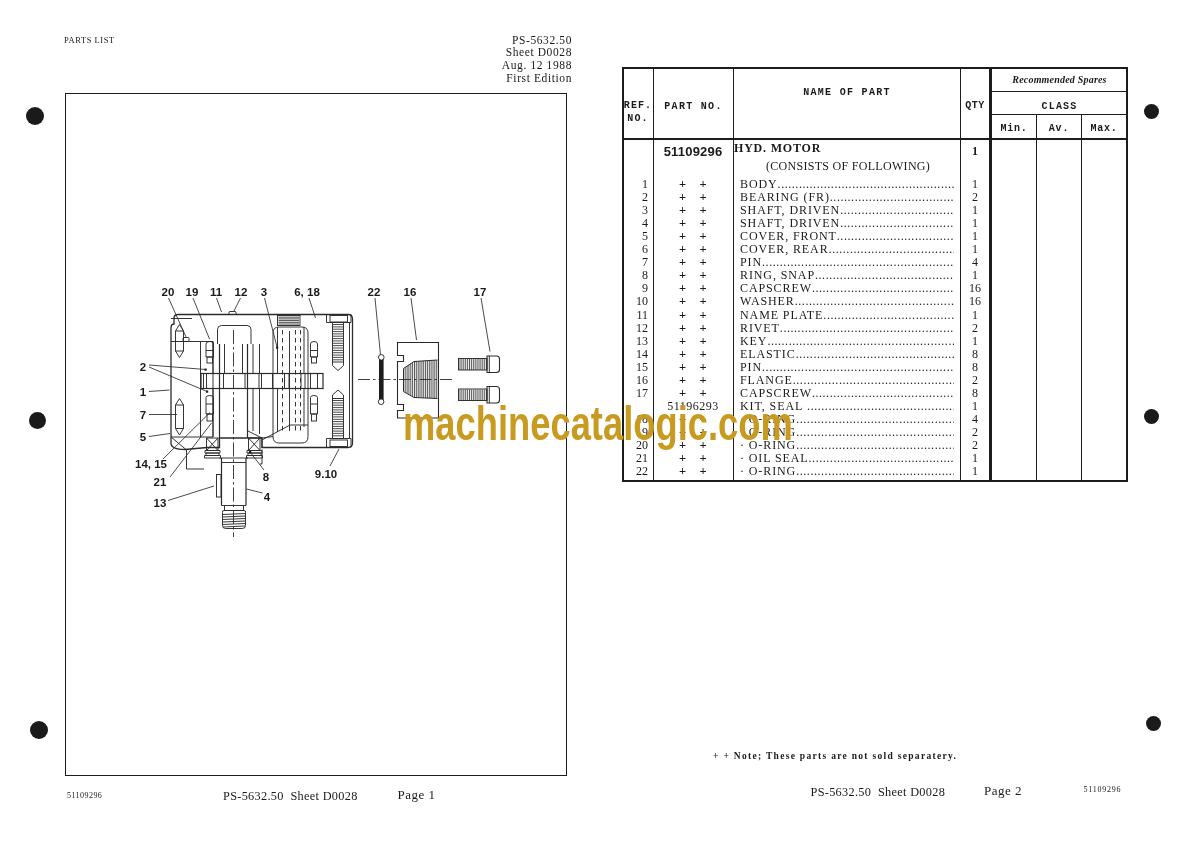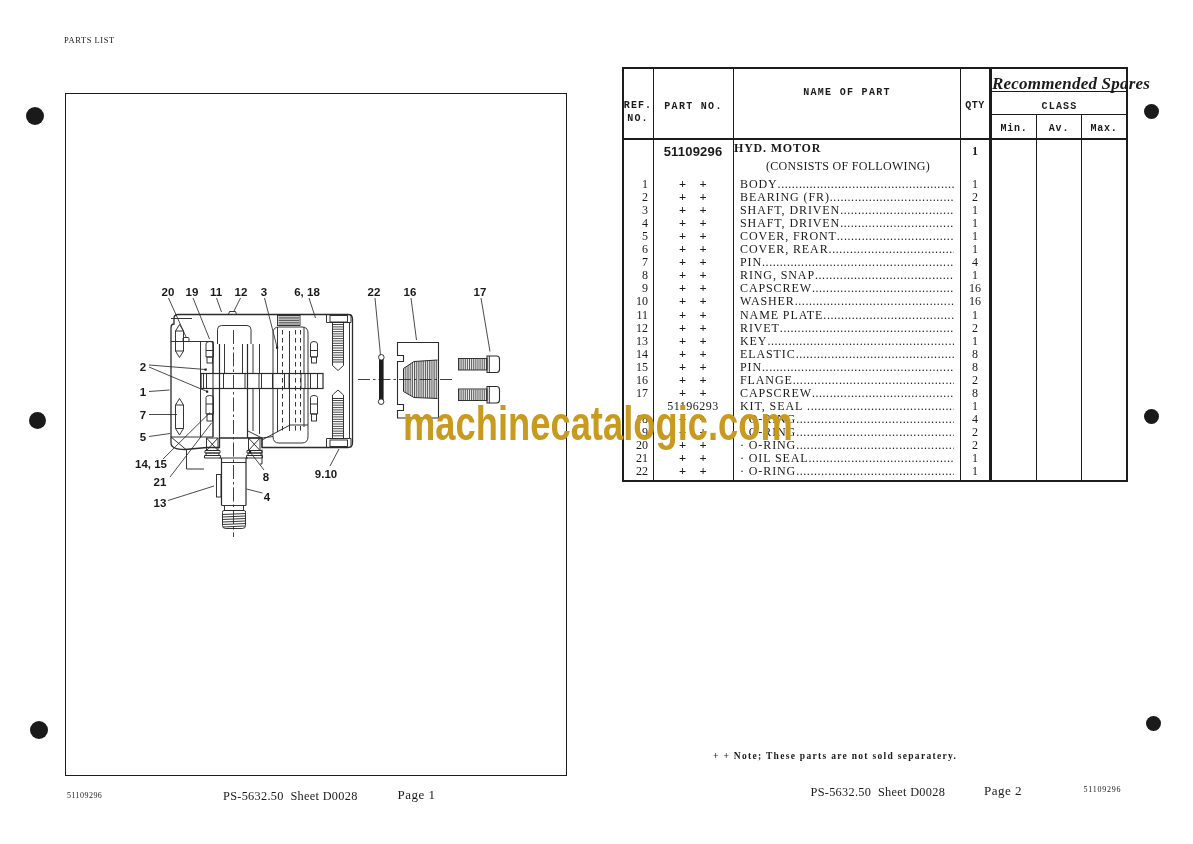--- a/index.html
+++ b/index.html
@@ -13,20 +13,22 @@
   .pn{position:absolute;left:653px;width:80px;text-align:center;font-size:12px;height:13px;line-height:13px;letter-spacing:0.5px;}
   .nm{position:absolute;left:740px;width:213.5px;overflow:hidden;font-size:12px;height:13px;line-height:13px;white-space:nowrap;}
   .nt{letter-spacing:0.9px;}
   .dt{letter-spacing:0.55px;}
   .qt{position:absolute;left:962px;width:26px;text-align:center;font-size:12px;height:13px;line-height:13px;}
 </style></head>
 <body>
 <div id="page">
 
 <div class="abs" style="left:64px;top:35px;font-size:8.5px;letter-spacing:0.55px;">PARTS LIST</div>
+<div class="abs" style="left:451px;top:33.5px;width:121px;text-align:right;font-size:11.5px;
+     line-height:12.75px;letter-spacing:0.6px;">PS-5632.50<br>Sheet D0028<br>Aug. 12 1988<br>First Edition</div>
 
 <div class="abs" style="left:65px;top:93px;width:500px;height:680.5px;border:1.4px solid #1c1c1c;"></div>
 <svg class="abs" style="left:65px;top:93px" width="502" height="684" viewBox="65 93 502 684" xmlns="http://www.w3.org/2000/svg" fill="none" stroke="#2b2b2b" stroke-width="0.95">
 
 <g font-family="'Liberation Sans',sans-serif" font-size="11.5" font-weight="bold" fill="#1a1a1a" stroke="none" text-anchor="middle">
  <text x="168" y="296">20</text>
  <text x="192" y="296">19</text>
  <text x="216" y="296">11</text>
  <text x="241" y="296">12</text>
  <text x="264" y="296">3</text>
@@ -210,21 +212,21 @@
 <div class="ln" style="left:622.3px;top:67.3px;width:505.5px;height:1.5px"></div>
 <div class="ln" style="left:991.3px;top:91.2px;width:136.5px;height:1.2px"></div>
 <div class="ln" style="left:991.3px;top:113.8px;width:136.5px;height:1.2px"></div>
 <div class="ln" style="left:622.3px;top:138.3px;width:505.5px;height:1.3px"></div>
 <div class="ln" style="left:622.3px;top:480.2px;width:505.5px;height:1.5px"></div>
 
 <div class="abs mono" style="left:623px;width:30px;text-align:center;top:98.5px;font-size:10px;line-height:13.5px;letter-spacing:1.1px;">REF.<br>NO.</div>
 <div class="abs mono" style="left:654px;width:79px;text-align:center;top:101px;font-size:10px;letter-spacing:1.3px;">PART NO.</div>
 <div class="abs mono" style="left:734px;width:226px;text-align:center;top:86.5px;font-size:10px;letter-spacing:1.3px;">NAME OF PART</div>
 <div class="abs mono" style="left:960px;width:30px;text-align:center;top:100px;font-size:10px;letter-spacing:0.5px;">QTY</div>
-<div class="abs" style="left:992px;width:135px;text-align:center;top:73.5px;font-size:17px;font-weight:bold;font-style:italic;letter-spacing:0.2px;">Recommended Spares</div>
+<div class="abs" style="left:992px;width:135px;text-align:center;top:73.5px;font-size:10px;font-weight:bold;font-style:italic;letter-spacing:0.2px;">Recommended Spares</div>
 <div class="abs mono" style="left:992px;width:135px;text-align:center;top:100.5px;font-size:10px;letter-spacing:1.2px;">CLASS</div>
 <div class="abs mono" style="left:992px;width:44px;text-align:center;top:122.5px;font-size:10px;letter-spacing:0.8px;">Min.</div>
 <div class="abs mono" style="left:1037px;width:44px;text-align:center;top:122.5px;font-size:10px;letter-spacing:0.8px;">Av.</div>
 <div class="abs mono" style="left:1082px;width:44px;text-align:center;top:122.5px;font-size:10px;letter-spacing:0.8px;">Max.</div>
 
 <div class="abs" style="left:653px;width:80px;text-align:center;top:144px;font-size:13px;font-weight:bold;font-family:'Liberation Sans',sans-serif;letter-spacing:0.2px;">51109296</div>
 <div class="abs" style="left:734px;width:226px;text-align:left;top:141px;font-size:12px;font-weight:bold;letter-spacing:0.8px;">HYD. MOTOR</div>
 <div class="abs" style="left:734px;width:228px;text-align:center;top:158.5px;font-size:12px;letter-spacing:0.3px;">(CONSISTS OF FOLLOWING)</div>
 <div class="abs" style="left:962px;width:26px;text-align:center;top:144px;font-size:12px;font-weight:bold;">1</div>
 

